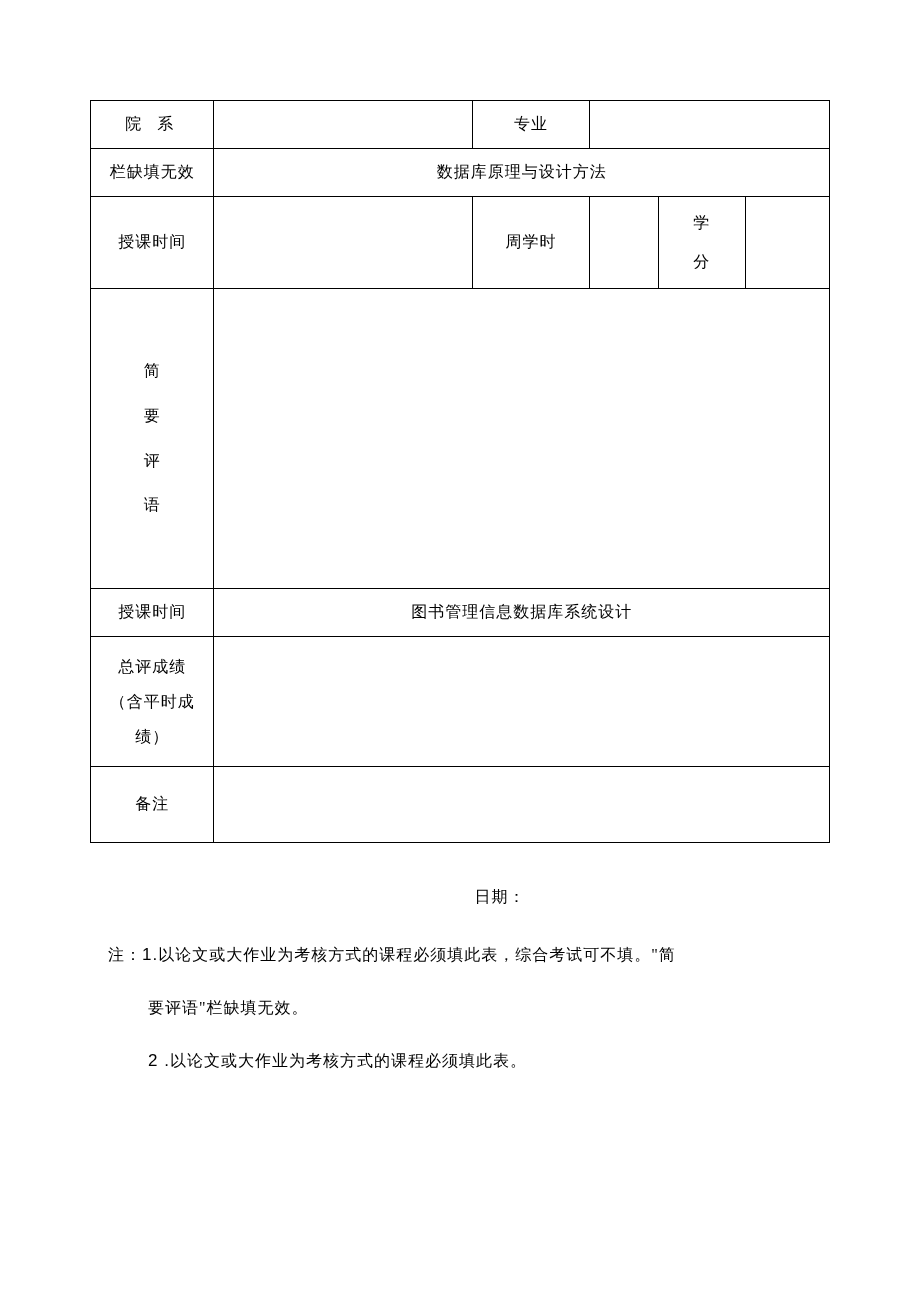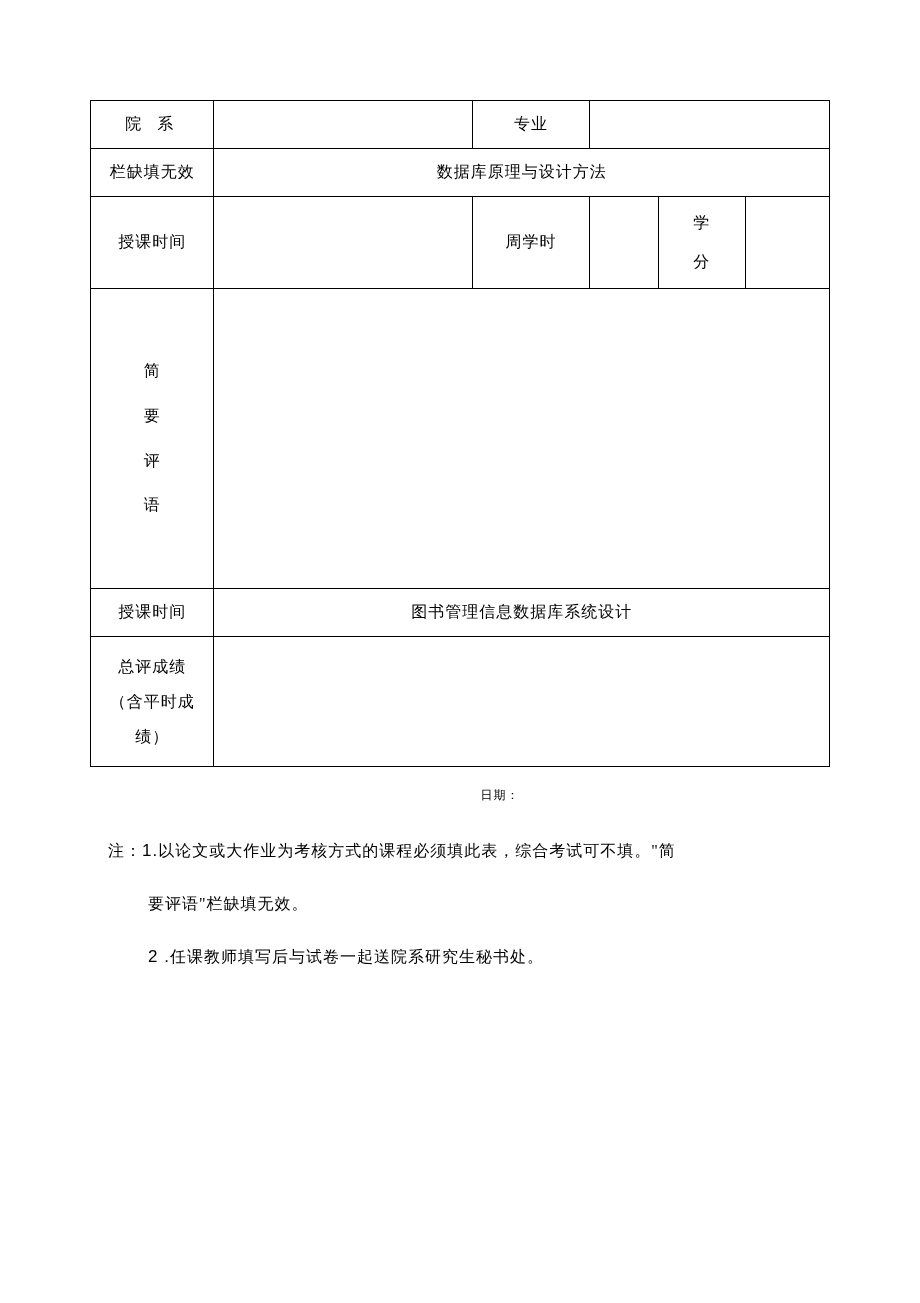--- a/index.html
+++ b/index.html
@@ -70,22 +70,22 @@
     }
     .signature-line {
       text-align: right;
       padding-right: 100px;
       margin-top: 28px;
       font-size: 16px;
       letter-spacing: 1px;
     }
     .date-line {
       text-align: center;
-      margin-top: 20px;
-      font-size: 12px;
+      margin-top: 44px;
+      font-size: 16px;
       letter-spacing: 1px;
       padding-left: 80px;
       font-family: Liberation Mono, monospace;
     }
     .notes {
       margin-top: 30px;
       padding-left: 18px;
       padding-right: 40px;
     }
     .note-line {
@@ -168,28 +168,32 @@
       <td>
         <div class="grade-label">
           <span>总评成绩</span>
           <span>（含平时成</span>
           <span>绩）</span>
         </div>
       </td>
       <td colspan="5"></td>
     </tr>
 
+    <tr class="row-remark">
+      <td>备注</td>
+      <td colspan="5"></td>
+    </tr>
   </tbody>
     </table>
 
 
   <div class="date-line">日期：</div>
 
   <div class="notes">
     <div class="note-line">
       <span>注：</span><span class="note-num">1.</span><span>以论文或大作业为考核方式的课程必须填此表，综合考试可不填。"简</span>
     </div>
     <div class="note-line note-indent">要评语"栏缺填无效。</div>
     <div class="note-line note-indent">
-      <span class="note-num">2 .</span><span>任课教师填写后与试卷一起送院系研究生秘书处。</span>
+      <span class="note-num">2 .</span><span>以论文或大作业为考核方式的课程必须填此表。</span>
     </div>
   </div>
 </div>
 
 </body></html>

